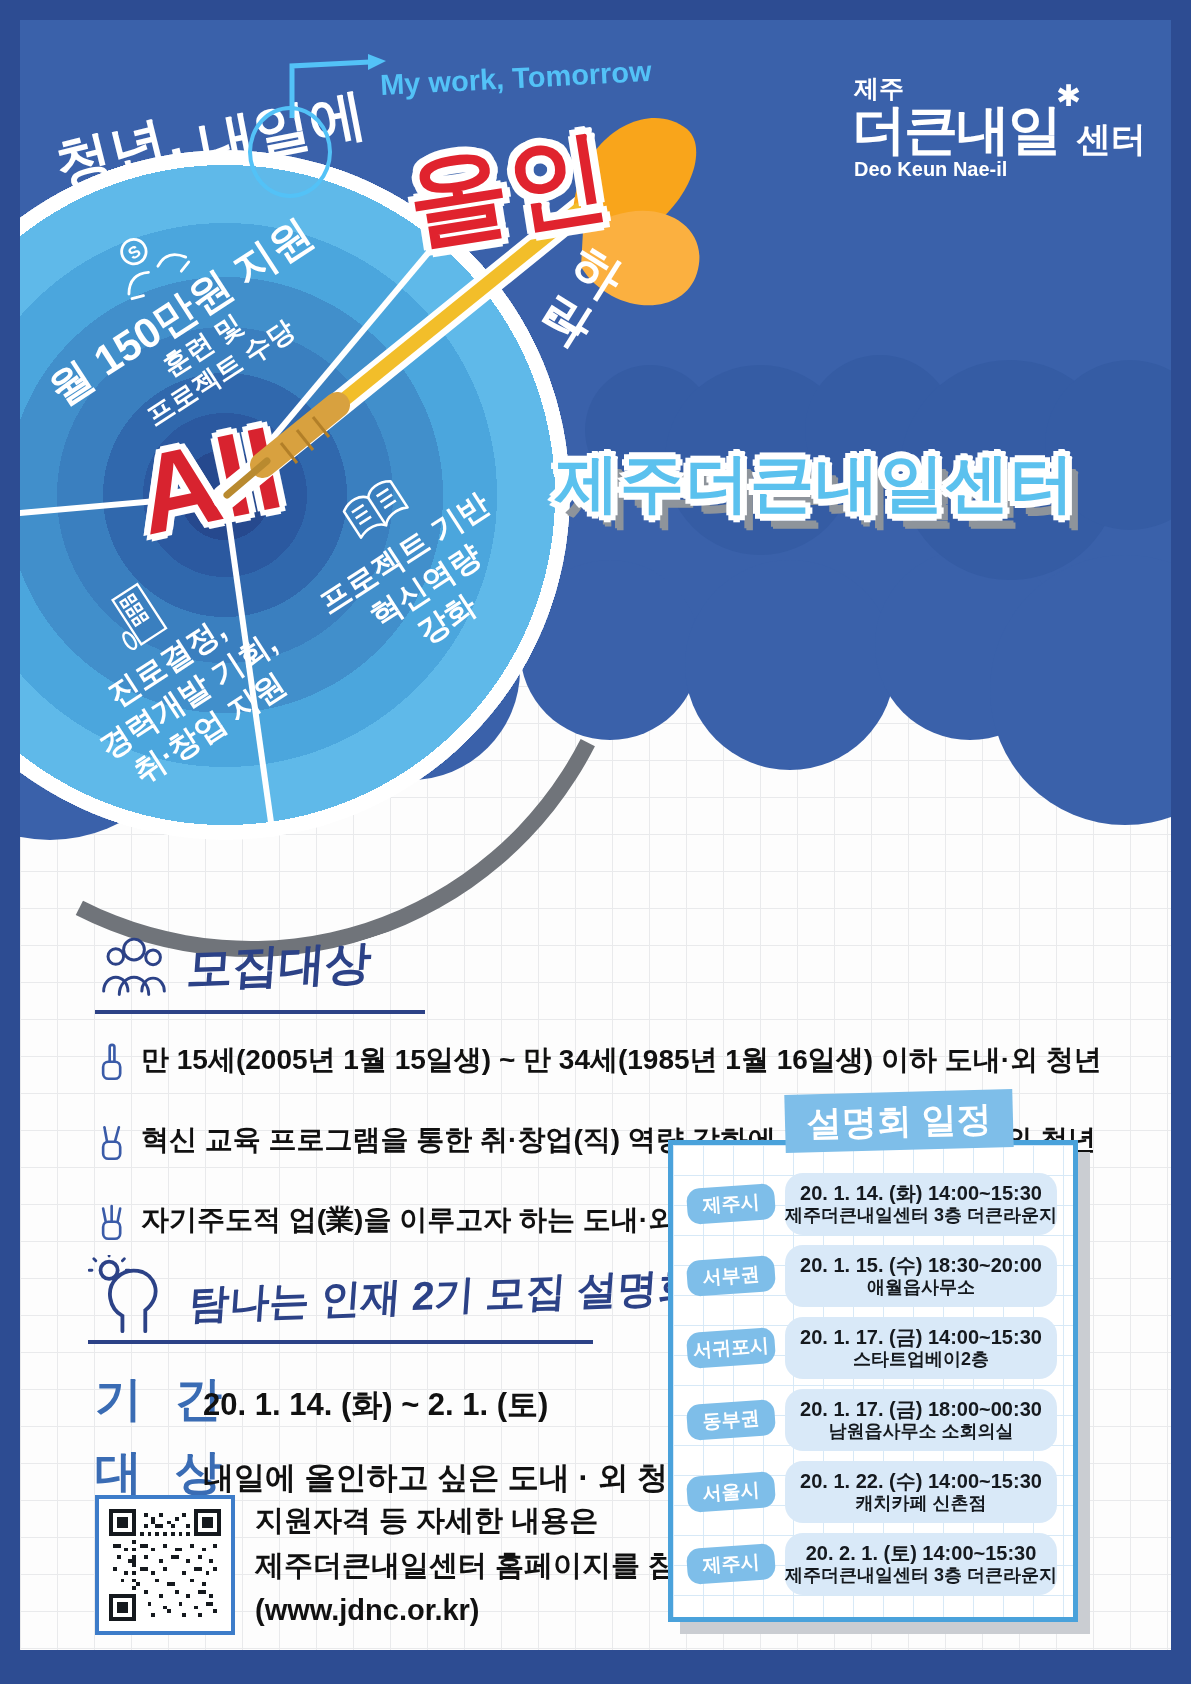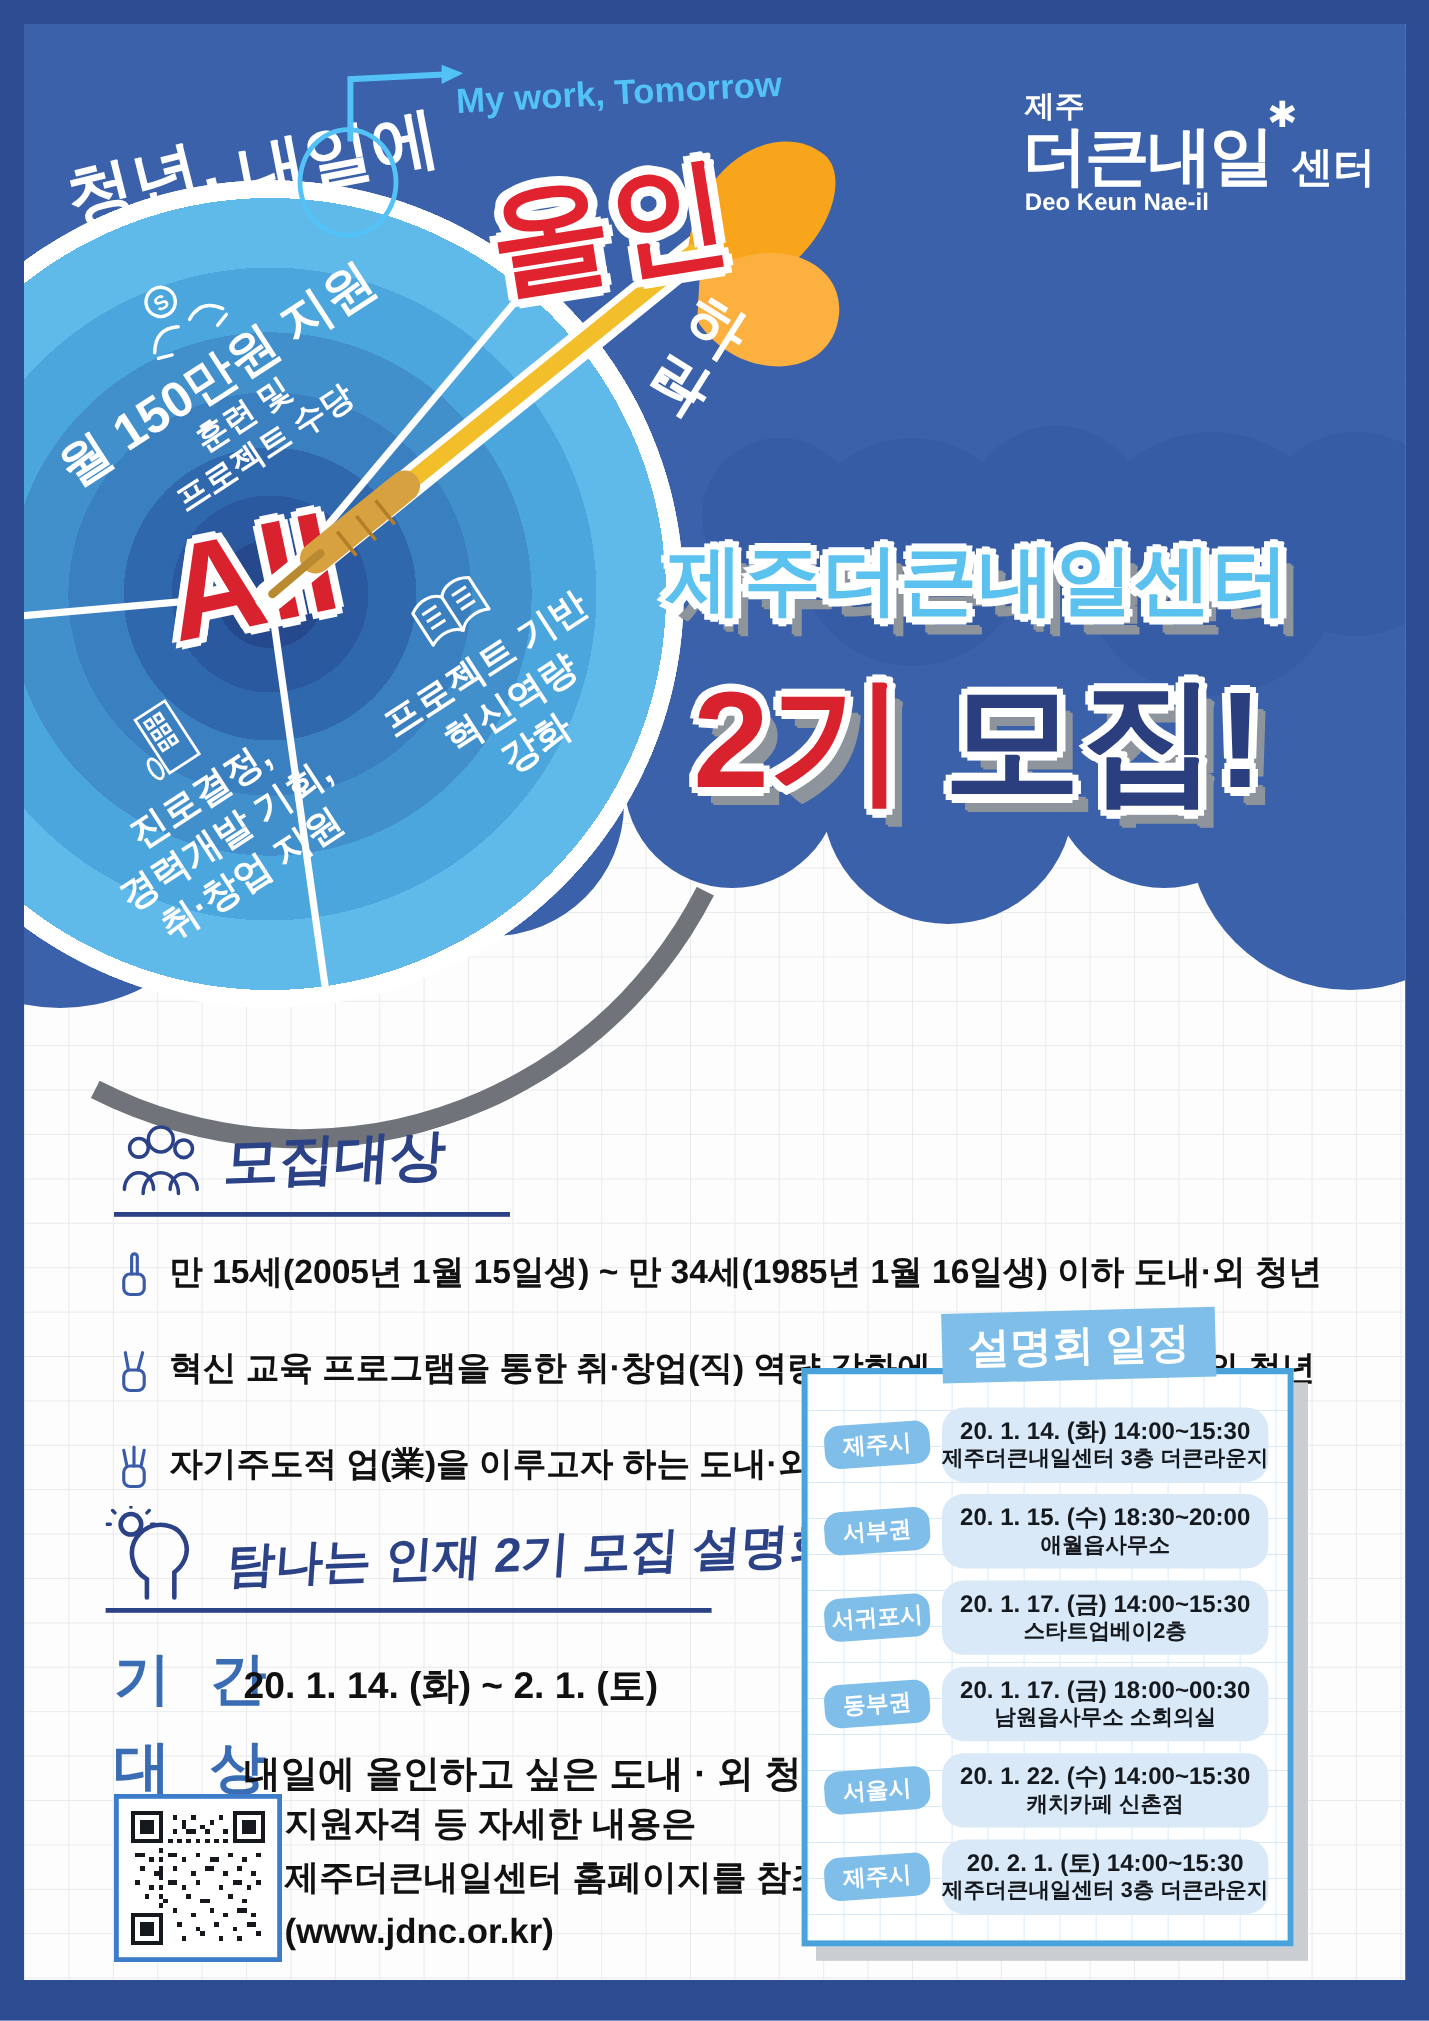--- a/index.html
+++ b/index.html
@@ -65,21 +65,21 @@
   .sec-head{position:absolute;display:flex;align-items:center;color:#2C4287;font-weight:bold;}
   .sec-head .txt{transform:skewX(-6deg) rotate(-2deg);}
   .underline{position:absolute;height:4px;background:#2C4287;}
   .bullet{position:absolute;display:flex;align-items:flex-start;}
   .bullet .txt{font-size:28px;font-weight:600;color:#111;margin-left:14px;line-height:1.3;white-space:nowrap;}
   .field{position:absolute;display:flex;align-items:baseline;white-space:nowrap;}
   .field .lb{font-size:47px;font-weight:bold;color:#3A6CB4;letter-spacing:10px;width:108px;}
   .field .vl{font-size:31px;font-weight:600;color:#111;}
   .qr-wrap{position:absolute;left:75px;top:1475px;width:132px;height:132px;border:4px solid #3D7CC9;background:#fff;
      display:flex;align-items:center;justify-content:center;}
-  .qr-note{position:absolute;left:217px;top:1478px;font-size:29px;font-weight:600;color:#111;line-height:45px;white-space:nowrap;}
+  .qr-note{position:absolute;left:235px;top:1478px;font-size:29px;font-weight:600;color:#111;line-height:45px;white-space:nowrap;}
   
   .sched-badge{position:absolute;left:765px;top:1072px;width:228px;height:58px;background:#7EBEE9;color:#fff;
      font-size:35px;font-weight:bold;display:flex;align-items:center;justify-content:center;
      transform:rotate(-1.5deg);z-index:3;}
   .sched-box{position:absolute;left:648px;top:1120px;width:410px;height:482px;border:5px solid #4AA2DB;
      background-color:#fff;background-image:linear-gradient(#D7E9F7 1px,transparent 1px),
        linear-gradient(90deg,#D7E9F7 1px,transparent 1px);background-size:30px 30px;
      box-shadow:12px 12px 0 #CACDD2;box-sizing:border-box;padding:28px 16px 14px 14px;
      display:flex;flex-direction:column;gap:10px;z-index:2;}
   .srow{display:flex;align-items:center;height:62px;}
@@ -186,21 +186,20 @@
   <div class="logo">
     <span class="rg">제주</span>
     <span class="main">더큰내일</span>
     <span class="star">✱</span>
     <span class="sfx">센터</span>
     <span class="rom">Deo Keun Nae-il</span>
   </div>
 
   <div class="title-block">
     <div class="t1 t-outline">제주더큰내일센터</div>
-    <div class="t3 t-outline"><span class="red">2기</span><span> 모집!</span></div>
   </div>
 
 
   <div class="sec-head" style="left:75px;top:912px;">
     <svg width="78" height="68" viewBox="0 0 90 74">
       <g fill="none" stroke="#2C4287" stroke-width="3.4" stroke-linecap="round">
         <circle cx="24" cy="26" r="9"></circle>
             <circle cx="45" cy="18" r="12"></circle>
             <circle cx="67" cy="27" r="8.5"></circle>
         <path d="M10,66 a14,16 0 0 1 28,0"></path>

